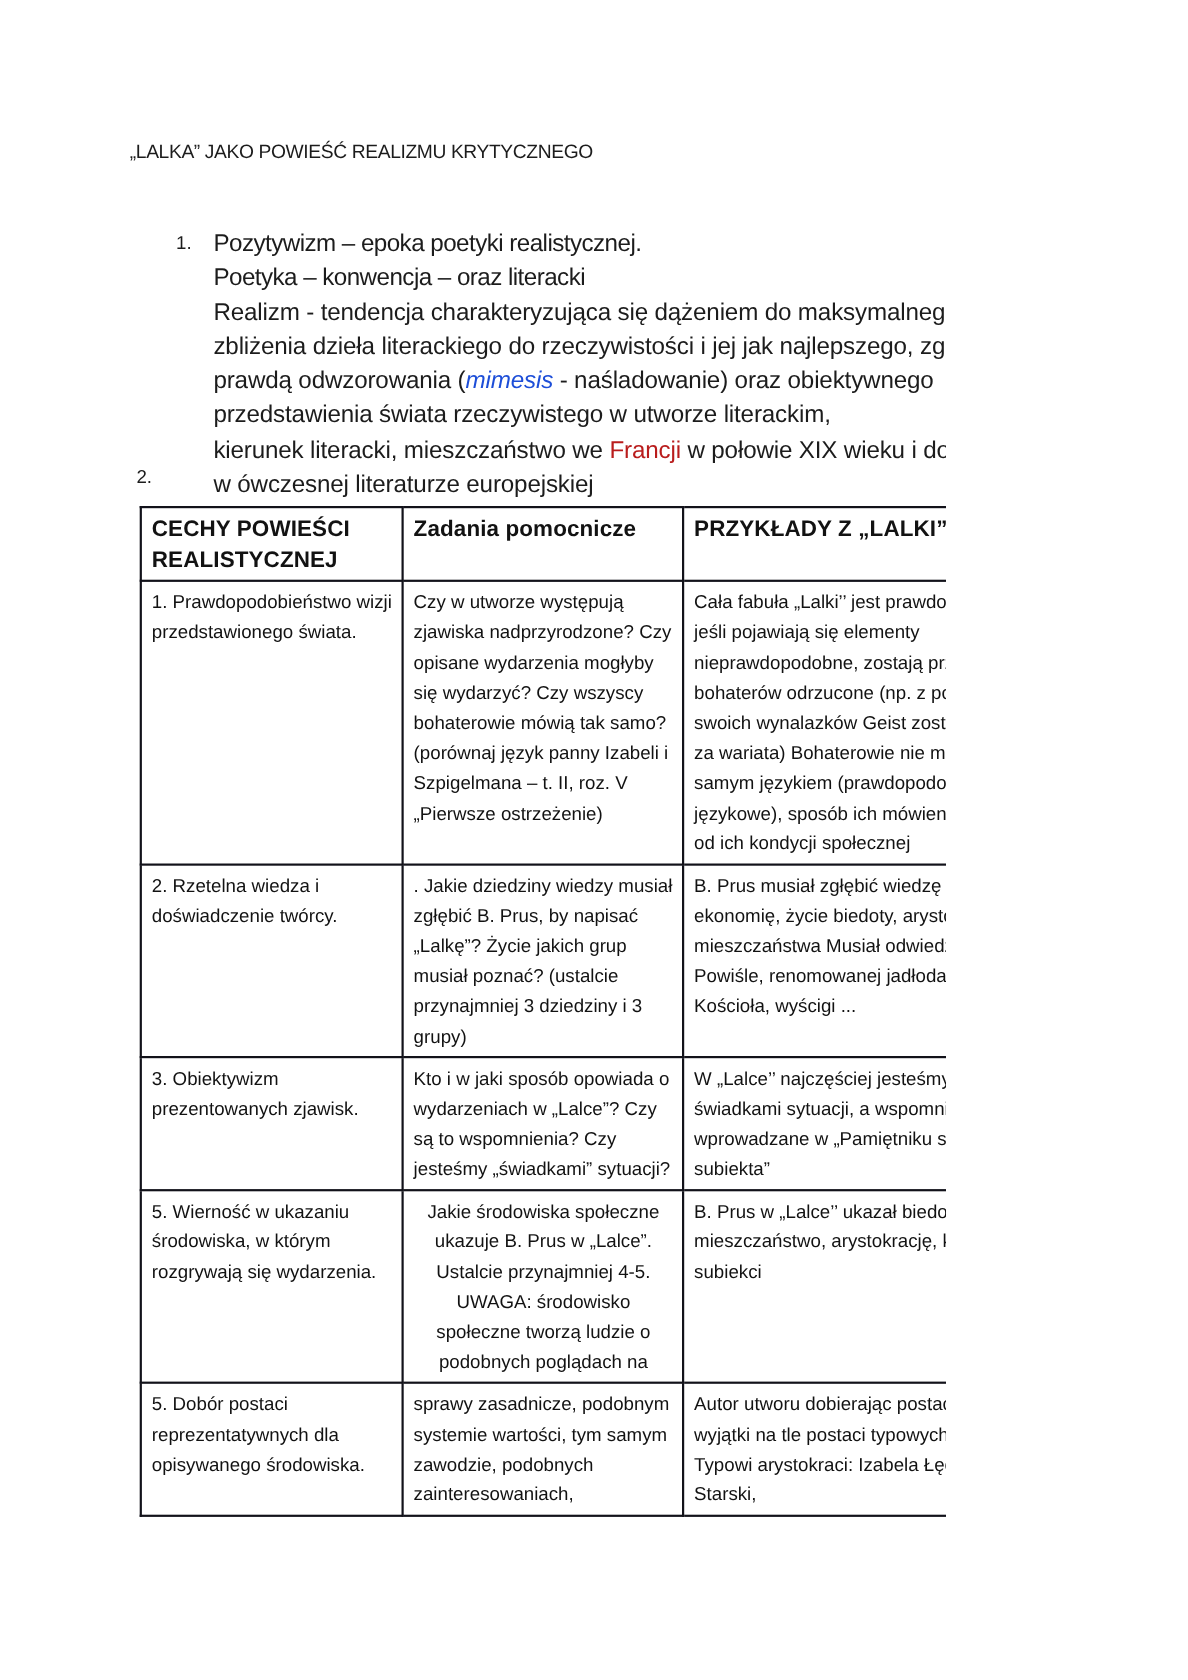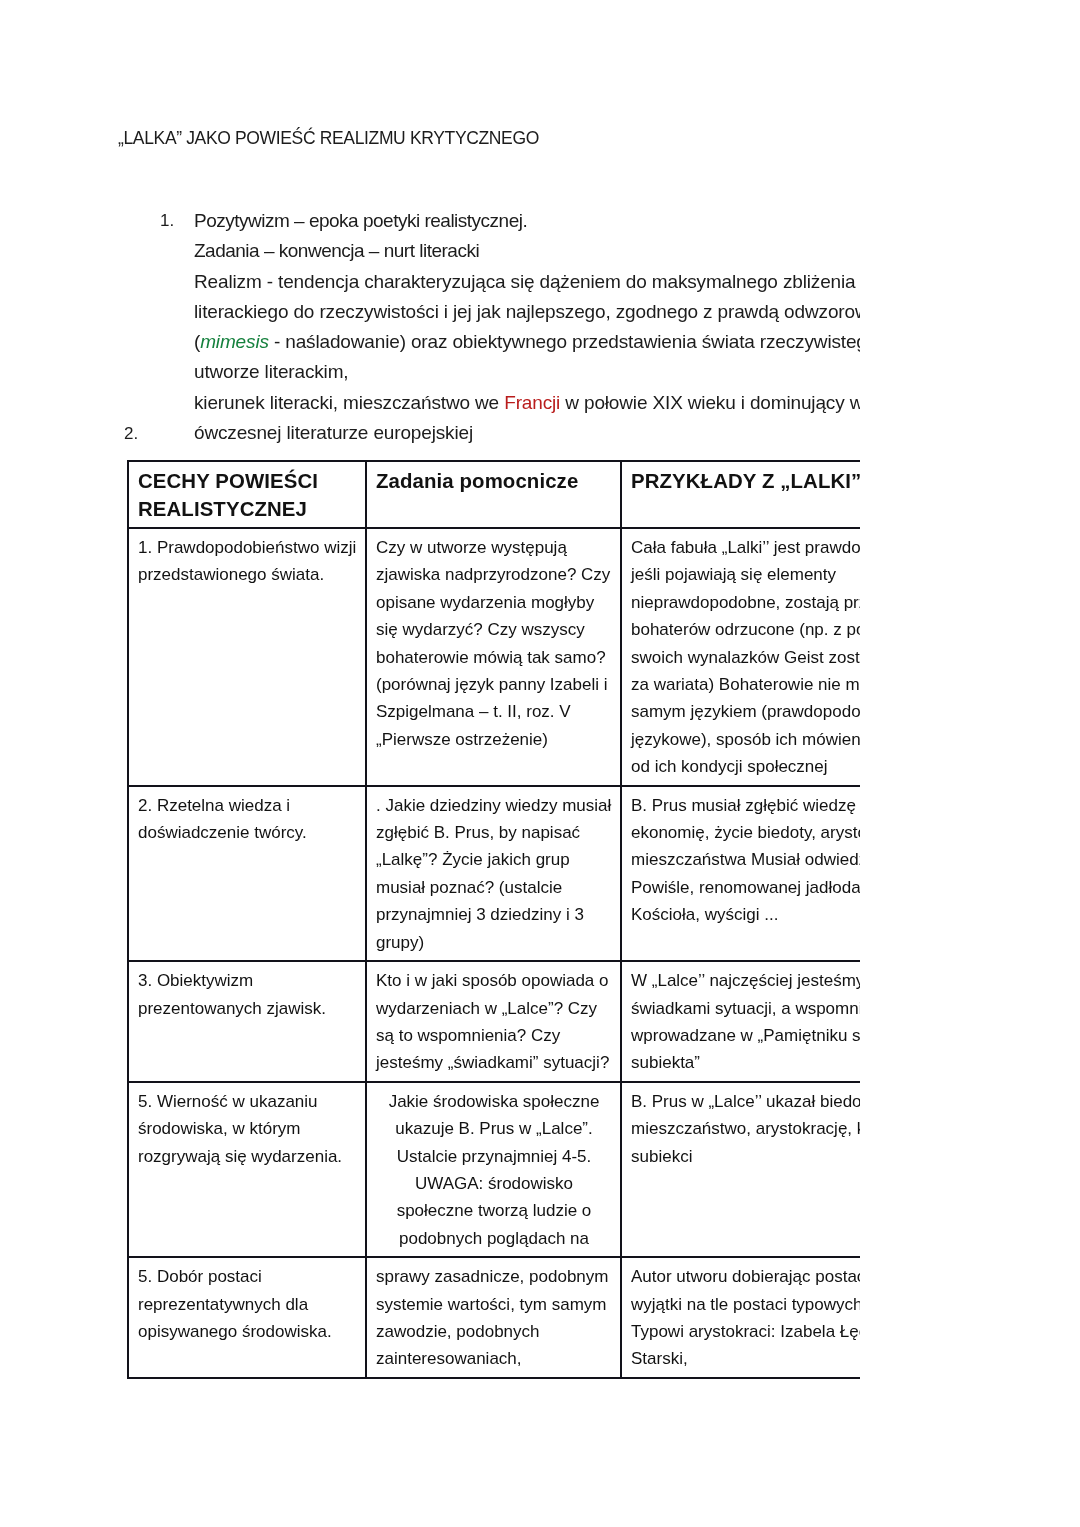--- a/index.html
+++ b/index.html
@@ -51,30 +51,30 @@
   }
   .list-marker {
     position: absolute;
     left: 0;
     top: 0;
     font-size: 17px;
     line-height: 29.3px;
     color: #1c1c1c;
   }
   .para-line {
-    font-size: 19px;
+    font-size: 22px;
     line-height: 29.3px;
     letter-spacing: -0.15px;
   }
   .tight {
     letter-spacing: -0.5px;
   }
   .accent-ital {
     font-style: italic;
-    color: #15803d;
+    color: #1d4ed8;
   }
   .accent {
     color: #b91c1c;
   }
 
   .section-number {
     position: absolute;
     left: 124px;
     top: 424px;
     font-size: 17px;
@@ -125,21 +125,21 @@
 <body>
 
 <div class="page">
 
   <div class="doc-title">„LALKA” JAKO POWIEŚĆ REALIZMU KRYTYCZNEGO</div>
 
   <div class="list-block">
     <div class="list-item">
       <span class="list-marker">1.</span>
       <span class="para-line tight">Pozytywizm – epoka poetyki realistycznej.</span><br>
-      <span class="para-line tight">Zadania – konwencja – nurt literacki</span><br>
+      <span class="para-line tight">Poetyka – konwencja – oraz literacki</span><br>
       <span class="para-line"><span>Realizm - tendencja charakteryzująca  się dążeniem do maksymalnego  zbliżenia dzieła literackiego do rzeczywistości i jej jak najlepszego, zgodnego z prawdą odwzorowania (</span><span class="accent-ital">mimesis</span><span> - naśladowanie)  oraz obiektywnego przedstawienia świata rzeczywistego w utworze literackim,</span></span><br>
       <span class="para-line"><span>kierunek literacki, mieszczaństwo we </span><span class="accent">Francji</span><span> w połowie XIX wieku i dominujący w ówczesnej literaturze europejskiej</span></span>
     </div>
   </div>
 
   <div class="section-number">2.</div>
 
   <div class="tbl-wrap">
     <table class="matrix">
       <colgroup>

